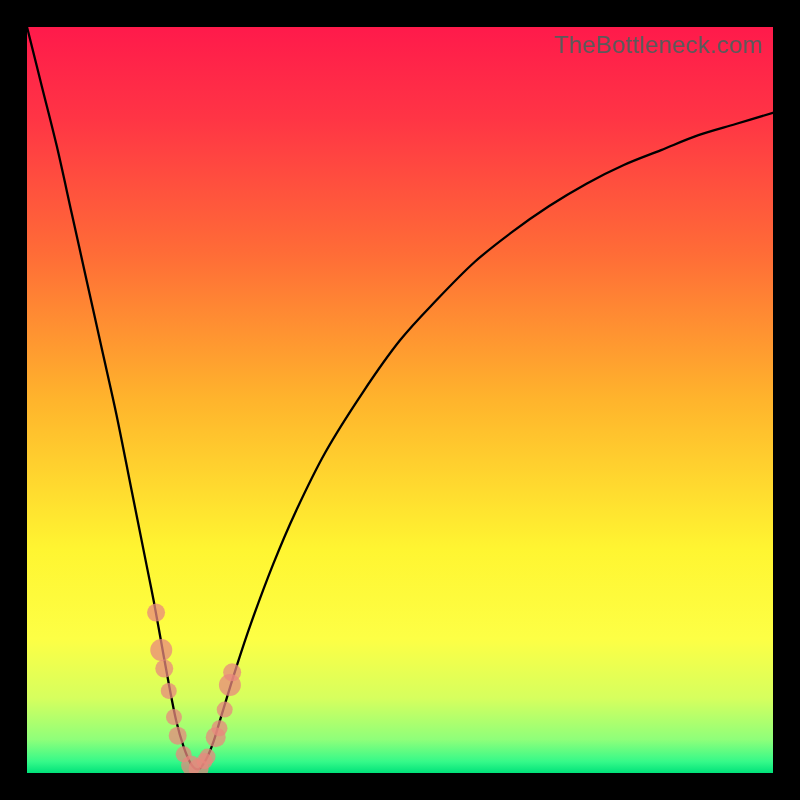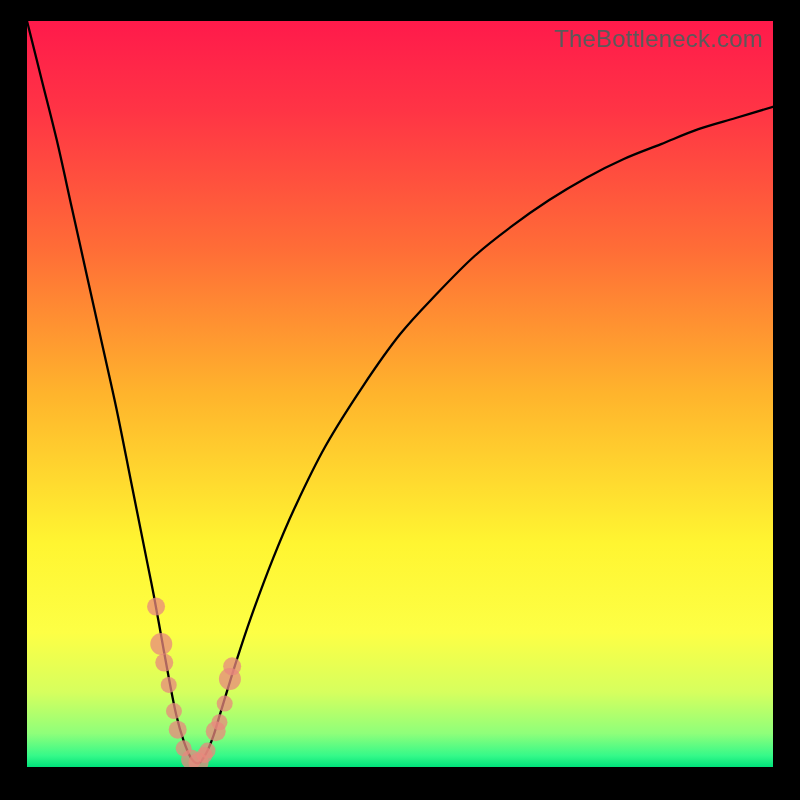--- a/index.html
+++ b/index.html
@@ -15,21 +15,21 @@
     position: absolute;
     left: 0;
     top: 0;
     width: 800px;
     height: 800px;
     background: #000;
   }
   .plot-area {
     position: absolute;
     left: 27px;
-    top: 21px;
+    top: 27px;
     width: 746px;
     height: 746px;
     overflow: hidden;
   }
   .gradient {
     position: absolute;
     left: 0;
     top: 0;
     width: 100%;
     height: 100%;

